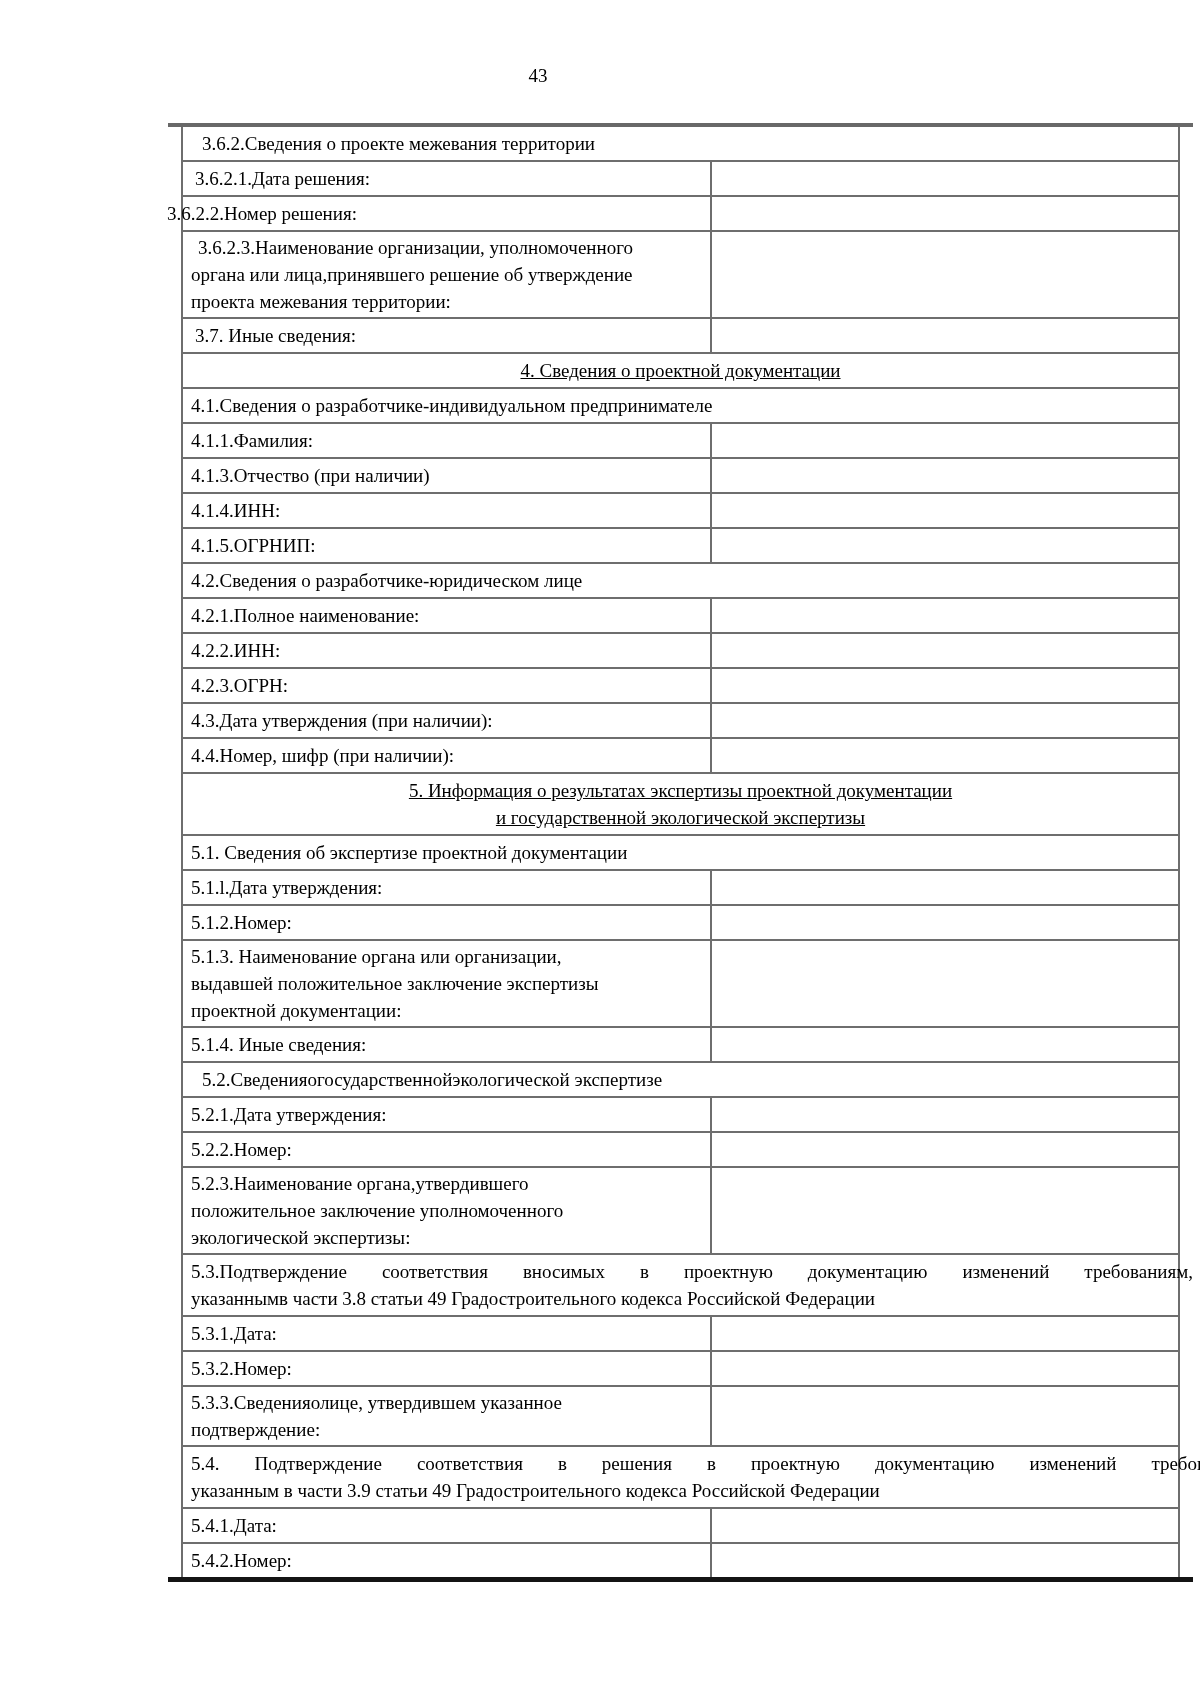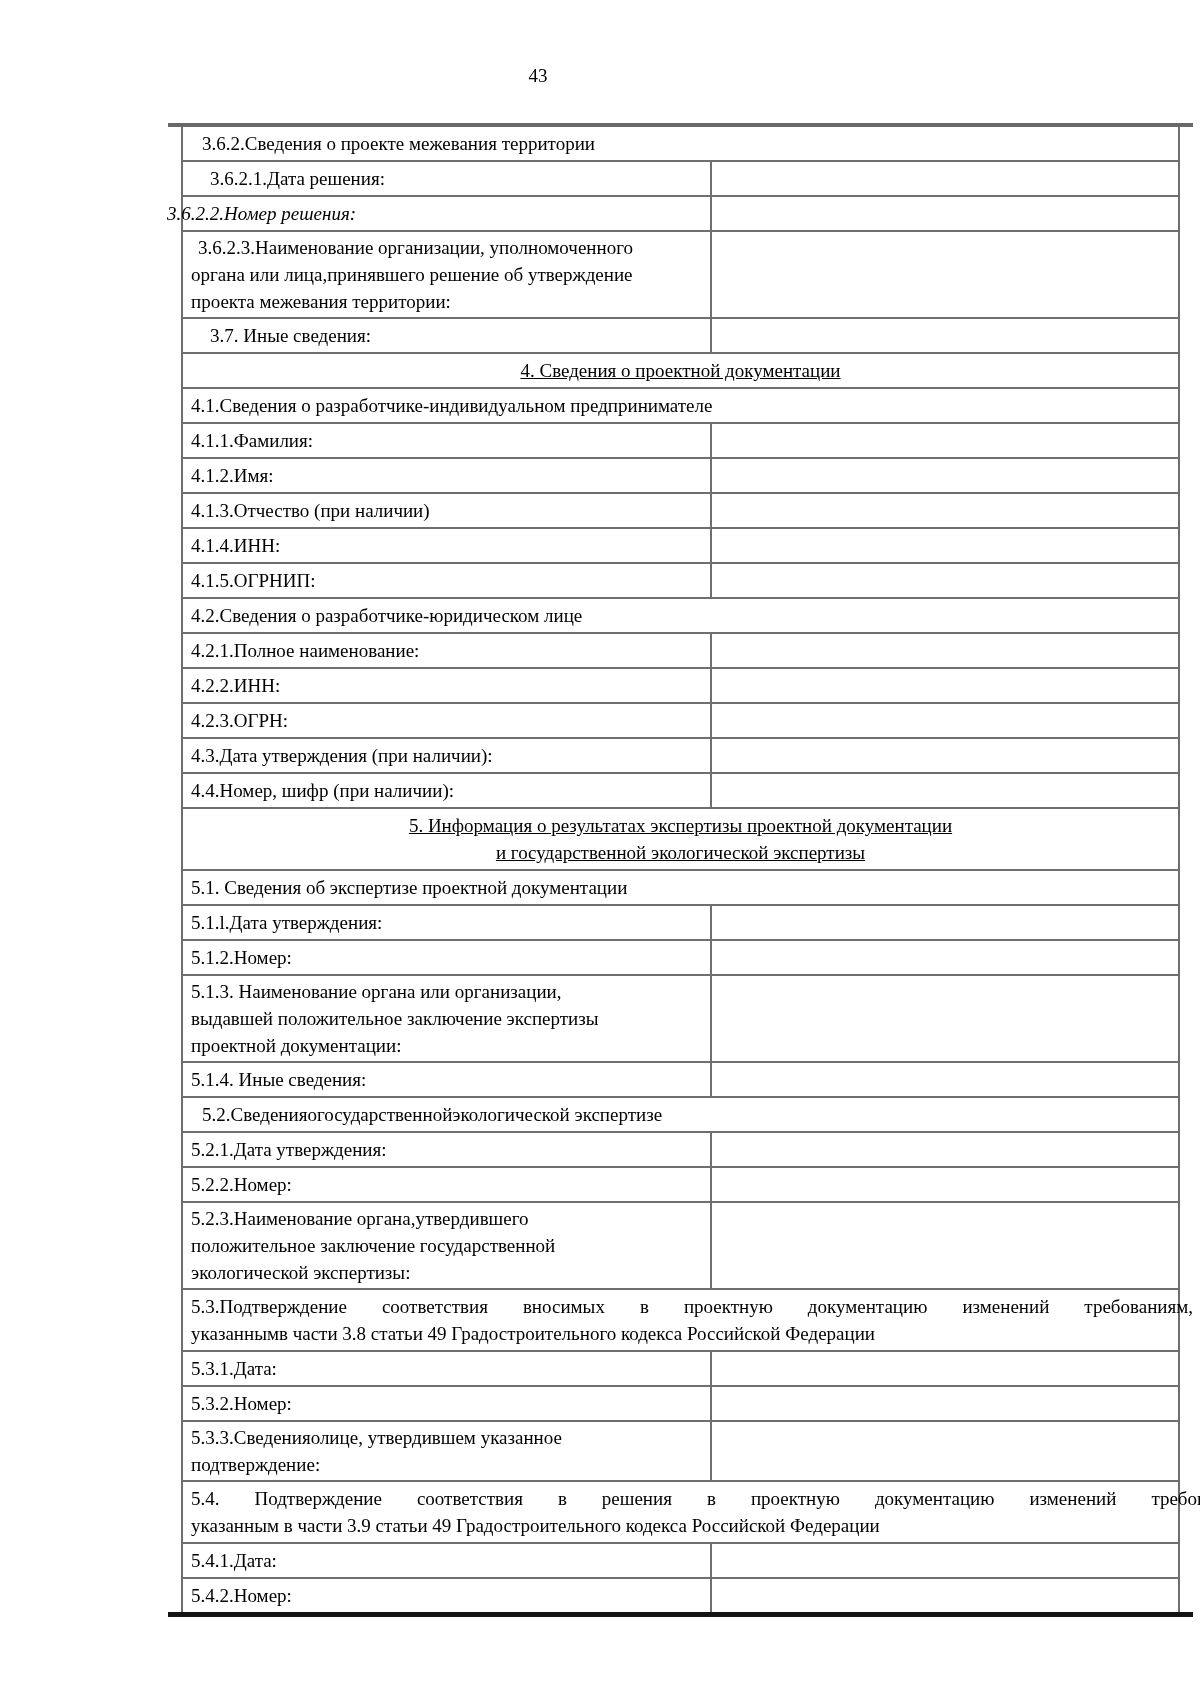--- a/index.html
+++ b/index.html
@@ -33,23 +33,23 @@
     display:flex;align-items:center;
     min-height:33px;padding:2px 6px 2px 8px;
   }
   .kv .value{
     flex:1 1 auto;
     border-left:2px solid var(--grid,#6e6e6e);
   }
   .ltext{white-space:pre-line;}
   .full{padding:3px 8px;white-space:pre-line;}
   .center{text-align:center;text-decoration:underline;}
-  .indent{margin-left:19px;}
+  .indent{margin-left:4px;}
   .full.indent{margin-left:0;padding-left:19px;}
-  .outdent{margin-left:-24px;font-style:italic;}
+  .outdent{margin-left:-24px;}
   .first-indent{text-indent:7px;}
   .jline{display:flex;justify-content:space-between;white-space:normal;gap:35px;}
   .jline span{display:inline-block;}
 </style>
 </head>
 <body style="--grid: #6e6e6e; --rule-top: #686868; --rule-bottom: #141414;">
 
 <div class="page-number">43</div>
 
 <div class="table-wrap">
@@ -85,26 +85,20 @@
       <div class="row full center">4. Сведения о проектной документации</div>
       <div class="row full">4.1.Сведения о разработчике-индивидуальном предпринимателе</div>
       <div class="row kv">
         <div class="label">
           <div class="ltext">4.1.1.Фамилия:</div>
         </div>
         <div class="value"></div>
       </div>
       <div class="row kv">
         <div class="label">
-          <div class="ltext">4.1.2.Имя:</div>
-        </div>
-        <div class="value"></div>
-      </div>
-      <div class="row kv">
-        <div class="label">
           <div class="ltext">4.1.3.Отчество (при наличии)</div>
         </div>
         <div class="value"></div>
       </div>
       <div class="row kv">
         <div class="label">
           <div class="ltext">4.1.4.ИНН:</div>
         </div>
         <div class="value"></div>
       </div>
@@ -183,21 +177,21 @@
       </div>
       <div class="row kv">
         <div class="label">
           <div class="ltext">5.2.2.Номер:</div>
         </div>
         <div class="value"></div>
       </div>
       <div class="row kv">
         <div class="label">
           <div class="ltext">5.2.3.Наименование органа,утвердившего
-положительное заключение государственной
+положительное заключение уполномоченного
 экологической экспертизы:</div>
         </div>
         <div class="value"></div>
       </div>
       <div class="row full"><div class="jline">
           <span>5.3.Подтверждение</span>
           <span>соответствия</span>
           <span>вносимых</span>
           <span>в</span>
           <span>проектную</span>

